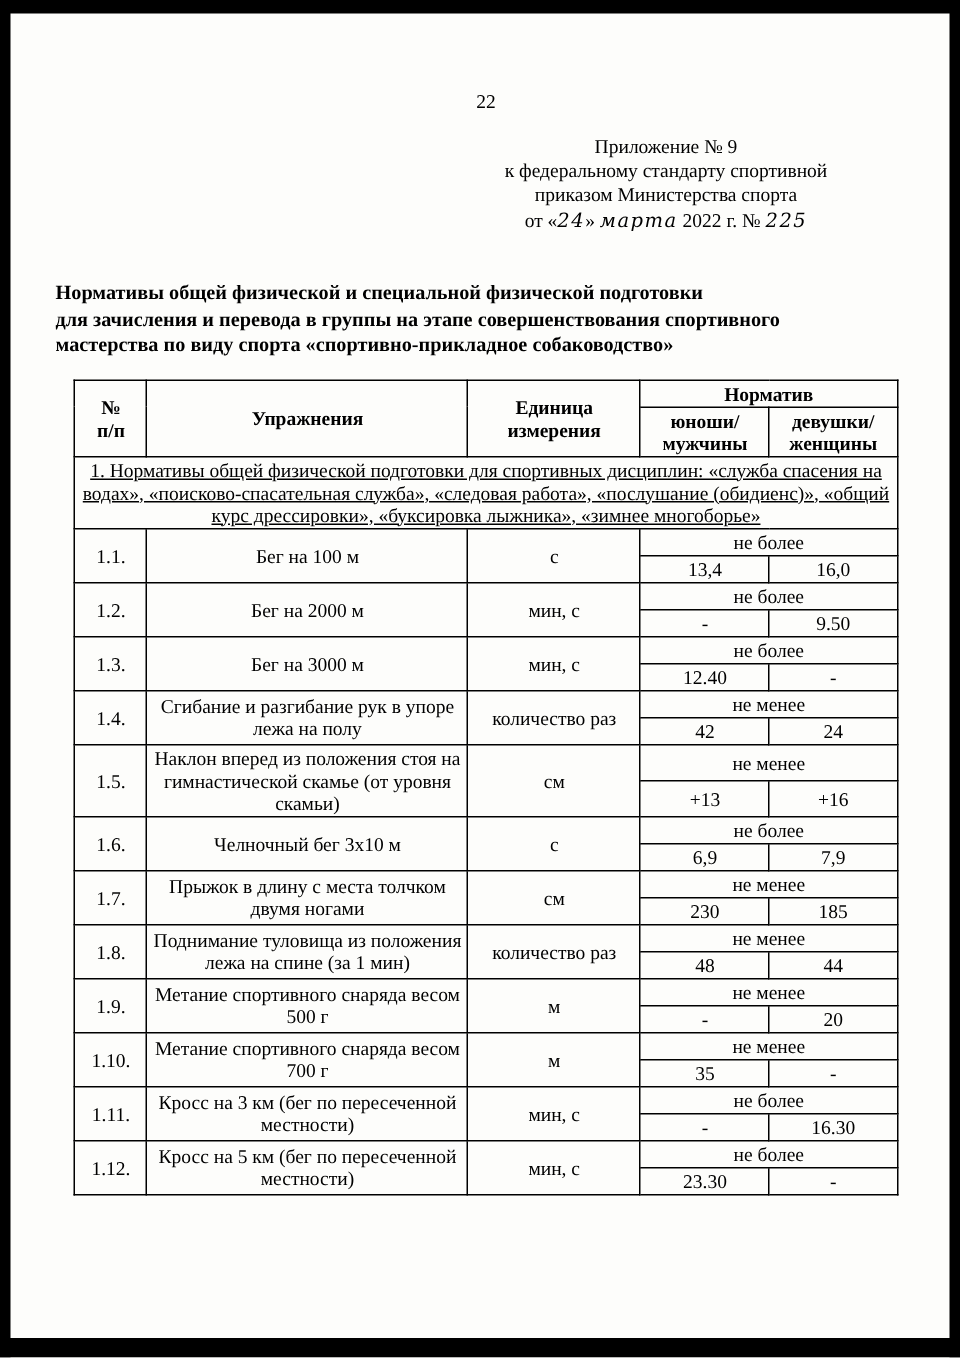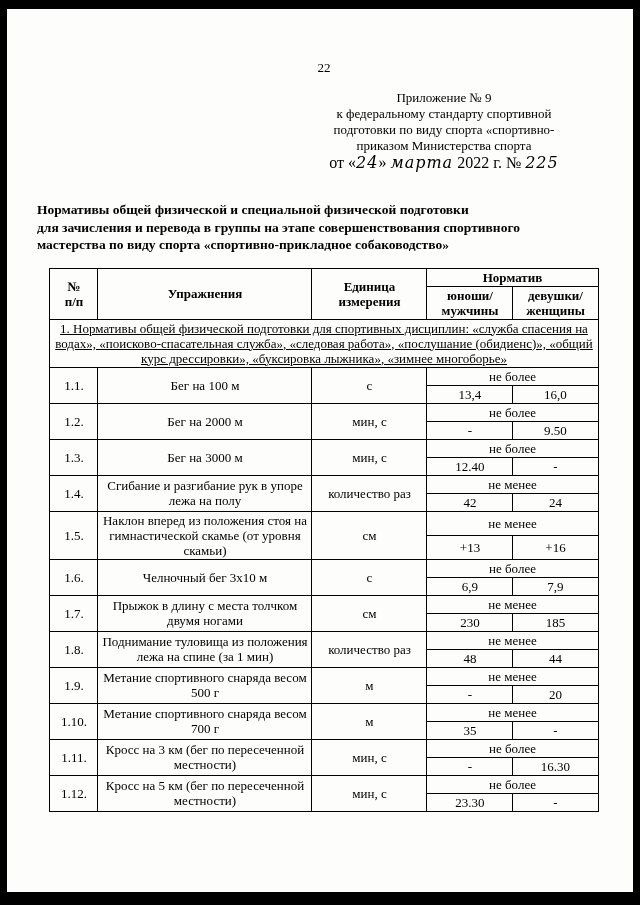--- a/index.html
+++ b/index.html
@@ -37,21 +37,21 @@
   .appendix {
     width: 322px;
     margin-left: auto;
     margin-right: 6px;
     text-align: center;
     font-size: 13px;
     line-height: 16px;
   }
   .date-line {
     text-align: center;
-    font-size: 16px;
+    font-size: 13px;
     margin-top: 1px;
   }
   .handwritten {
     font-family: "DejaVu Serif", serif;
     font-style: italic;
     letter-spacing: 1px;
   }
   .doc-title {
     margin-top: 30px;
     text-align: left;
@@ -96,21 +96,20 @@
   <div class="bar bar-left"></div>
   <div class="bar bar-right"></div>
 
   <div class="content">
 
     <div class="page-number">22</div>
 
     <div class="appendix">
       <div>Приложение № 9</div>
       <div>к федеральному стандарту спортивной</div>
-      <div>подготовки по виду спорта «спортивно-</div>
       <div>приказом Министерства спорта</div>
       <div class="date-line"><span>от «</span><span class="handwritten">24</span><span>» </span><span class="handwritten">марта</span><span> 2022 г. № </span><span class="handwritten">225</span></div>
     </div>
 
     <div class="doc-title">Нормативы общей физической и специальной физической подготовки
 для зачисления и перевода в группы на этапе совершенствования спортивного
 мастерства по виду спорта «спортивно-прикладное собаководство»</div>
 
     <div class="table-wrap">
       <table class="norms">

